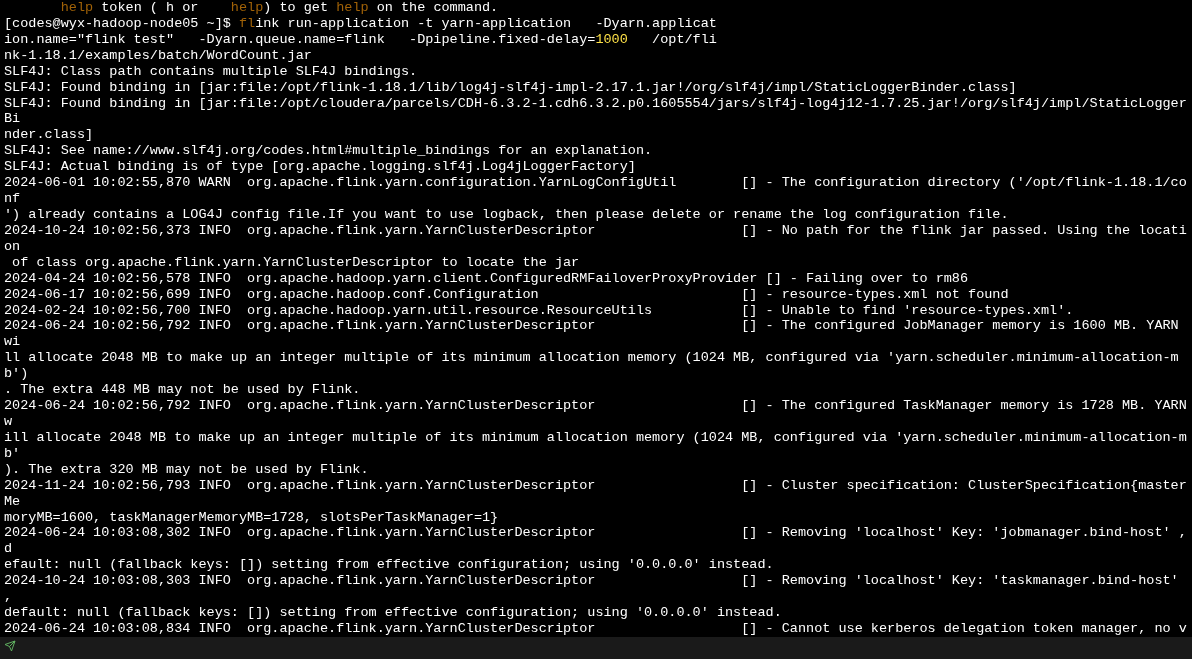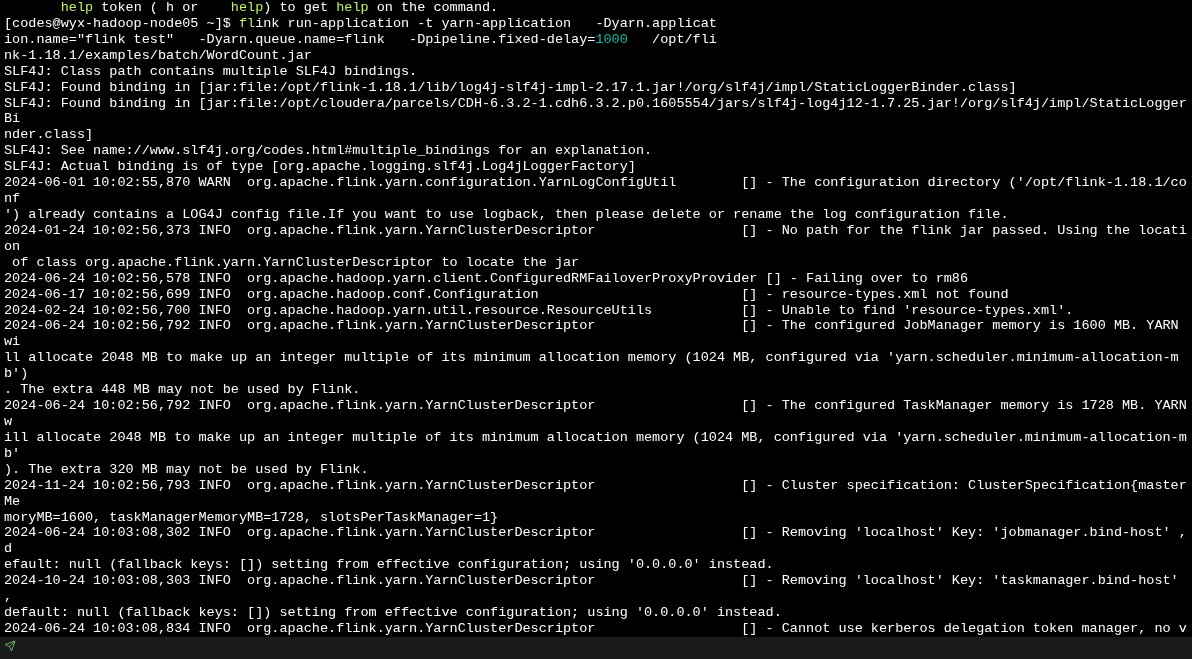--- a/index.html
+++ b/index.html
@@ -15,22 +15,22 @@
       line-height: 1.18;
       width: 1192px;
       height: 659px;
       overflow: hidden;
       padding: 0 4px;
     }
     .terminal {
       white-space: pre-wrap;
       word-break: break-all;
     }
-    .cyan { color: #bef264; margin-top: 45px; }
-    .yellow { color: #14b8a6; }
+    .cyan { color: #a16207; margin-top: 45px; }
+    .yellow { color: #fde047; }
     .bottom-bar {
       position: absolute;
       bottom: 0;
       left: 0;
       right: 0;
       height: 22px;
       background: #1a1a1a;
       display: flex;
       align-items: center;
       padding-left: 4px;
@@ -48,23 +48,23 @@
 ion.name="flink test"   -Dyarn.queue.name=flink   -Dpipeline.fixed-delay=</span><span class="yellow">1000</span><span>   /opt/fli
 nk-1.18.1/examples/batch/WordCount.jar</span>
 <span>SLF4J: Class path contains multiple SLF4J bindings.</span>
 <span>SLF4J: Found binding in [jar:file:/opt/flink-1.18.1/lib/log4j-slf4j-impl-2.17.1.jar!/org/slf4j/impl/StaticLoggerBinder.class]</span>
 <span>SLF4J: Found binding in [jar:file:/opt/cloudera/parcels/CDH-6.3.2-1.cdh6.3.2.p0.1605554/jars/slf4j-log4j12-1.7.25.jar!/org/slf4j/impl/StaticLoggerBi
 nder.class]</span>
 <span>SLF4J: See name://www.slf4j.org/codes.html#multiple_bindings for an explanation.</span>
 <span>SLF4J: Actual binding is of type [org.apache.logging.slf4j.Log4jLoggerFactory]</span>
 <span>2024-06-01 10:02:55,870 WARN  org.apache.flink.yarn.configuration.YarnLogConfigUtil        [] - The configuration directory ('/opt/flink-1.18.1/conf
 ') already contains a LOG4J config file.If you want to use logback, then please delete or rename the log configuration file.</span>
-<span>2024-01-24 10:02:56,373 INFO  org.apache.flink.yarn.YarnClusterDescriptor                  [] - No path for the flink jar passed. Using the location
+<span>2024-10-24 10:02:56,373 INFO  org.apache.flink.yarn.YarnClusterDescriptor                  [] - No path for the flink jar passed. Using the location
  of class org.apache.flink.yarn.YarnClusterDescriptor to locate the jar</span>
-<span>2024-06-24 10:02:56,578 INFO  org.apache.hadoop.yarn.client.ConfiguredRMFailoverProxyProvider [] - Failing over to rm86</span>
+<span>2024-04-24 10:02:56,578 INFO  org.apache.hadoop.yarn.client.ConfiguredRMFailoverProxyProvider [] - Failing over to rm86</span>
 <span>2024-06-17 10:02:56,699 INFO  org.apache.hadoop.conf.Configuration                         [] - resource-types.xml not found</span>
 <span>2024-02-24 10:02:56,700 INFO  org.apache.hadoop.yarn.util.resource.ResourceUtils           [] - Unable to find 'resource-types.xml'.</span>
 <span>2024-06-24 10:02:56,792 INFO  org.apache.flink.yarn.YarnClusterDescriptor                  [] - The configured JobManager memory is 1600 MB. YARN wi
 ll allocate 2048 MB to make up an integer multiple of its minimum allocation memory (1024 MB, configured via 'yarn.scheduler.minimum-allocation-mb')
 . The extra 448 MB may not be used by Flink.</span>
 <span>2024-06-24 10:02:56,792 INFO  org.apache.flink.yarn.YarnClusterDescriptor                  [] - The configured TaskManager memory is 1728 MB. YARN w
 ill allocate 2048 MB to make up an integer multiple of its minimum allocation memory (1024 MB, configured via 'yarn.scheduler.minimum-allocation-mb'
 ). The extra 320 MB may not be used by Flink.</span>
 <span>2024-11-24 10:02:56,793 INFO  org.apache.flink.yarn.YarnClusterDescriptor                  [] - Cluster specification: ClusterSpecification{masterMe
 moryMB=1600, taskManagerMemoryMB=1728, slotsPerTaskManager=1}</span>

